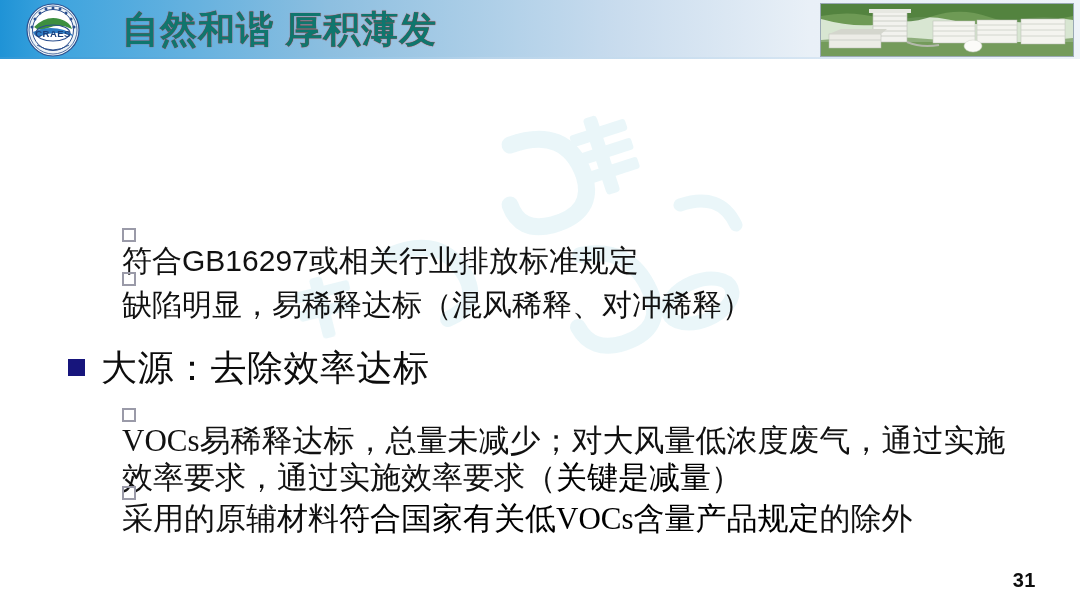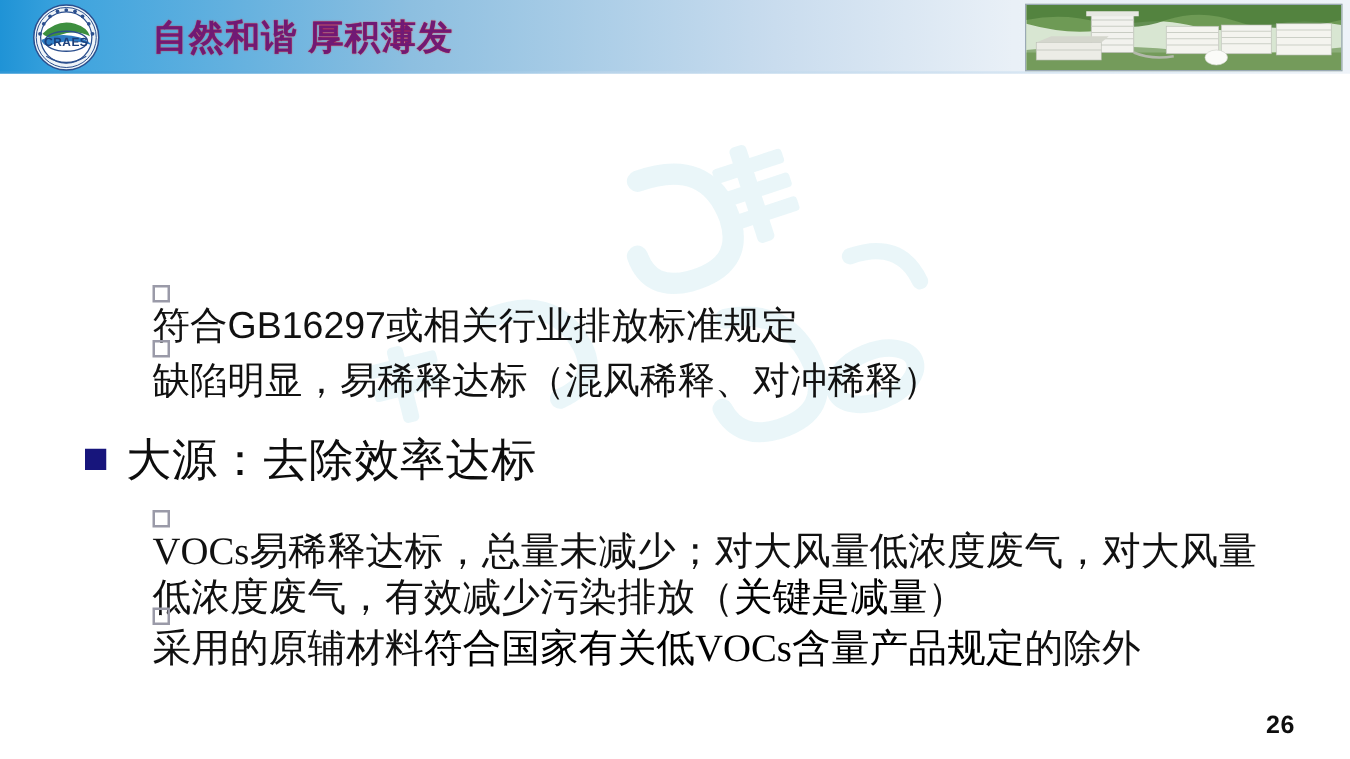--- a/index.html
+++ b/index.html
@@ -44,23 +44,23 @@
   #logo {
     position: absolute;
     left: 26px; top: 3px;
     width: 54px; height: 54px;
   }
 
   #header-slogan {
     position: absolute;
     left: 122px;
     top: 14px;
-    font-size: 28px;
+    font-size: 37px;
     font-weight: bold;
-    color: #701a75;
+    color: #0f766e;
     letter-spacing: 1px;
     line-height: 32px;
     text-shadow: 0 0 1px #f10d10;
     white-space: nowrap;
   }
 
   
   #header-photo {
     position: absolute;
     left: 820px; top: 3px;
@@ -279,23 +279,23 @@
     <span class="txt">缺陷明显，易稀释达标（混风稀释、对冲稀释）</span>
   </div>
 
   <div class="lvl1" style="left:68px; top:345px;">
     <span class="sq"></span>
     <span class="txt">大源：去除效率达标</span>
   </div>
 
   <div class="lvl2" style="left:122px; top:398px; width:890px;">
     <span class="hsq"></span>
-    <span class="txt serif"><span>VOCs易稀释达标，总量未减少；对大风量低浓度废气，对大风量低浓度废气，有效减少污染排放（</span><span class="red">关键是减量</span><span>）</span></span>
+    <span class="txt serif"><span>VOCs易稀释达标，总量未减少；对大风量低浓度废气，通过实施效率要求，通过实施效率要求（</span><span class="red">关键是减量</span><span>）</span></span>
   </div>
 
   <div class="lvl2" style="left:122px; top:476px; width:890px;">
     <span class="hsq"></span>
     <span class="txt serif"><span>采用的原辅材料</span><span class="red">符合国家有关低VOCs含量产品规定</span><span>的除外</span></span>
   </div>
 
-  <div id="page-number">26</div>
+  <div id="page-number">31</div>
 
 </div>
 
 </body></html>

